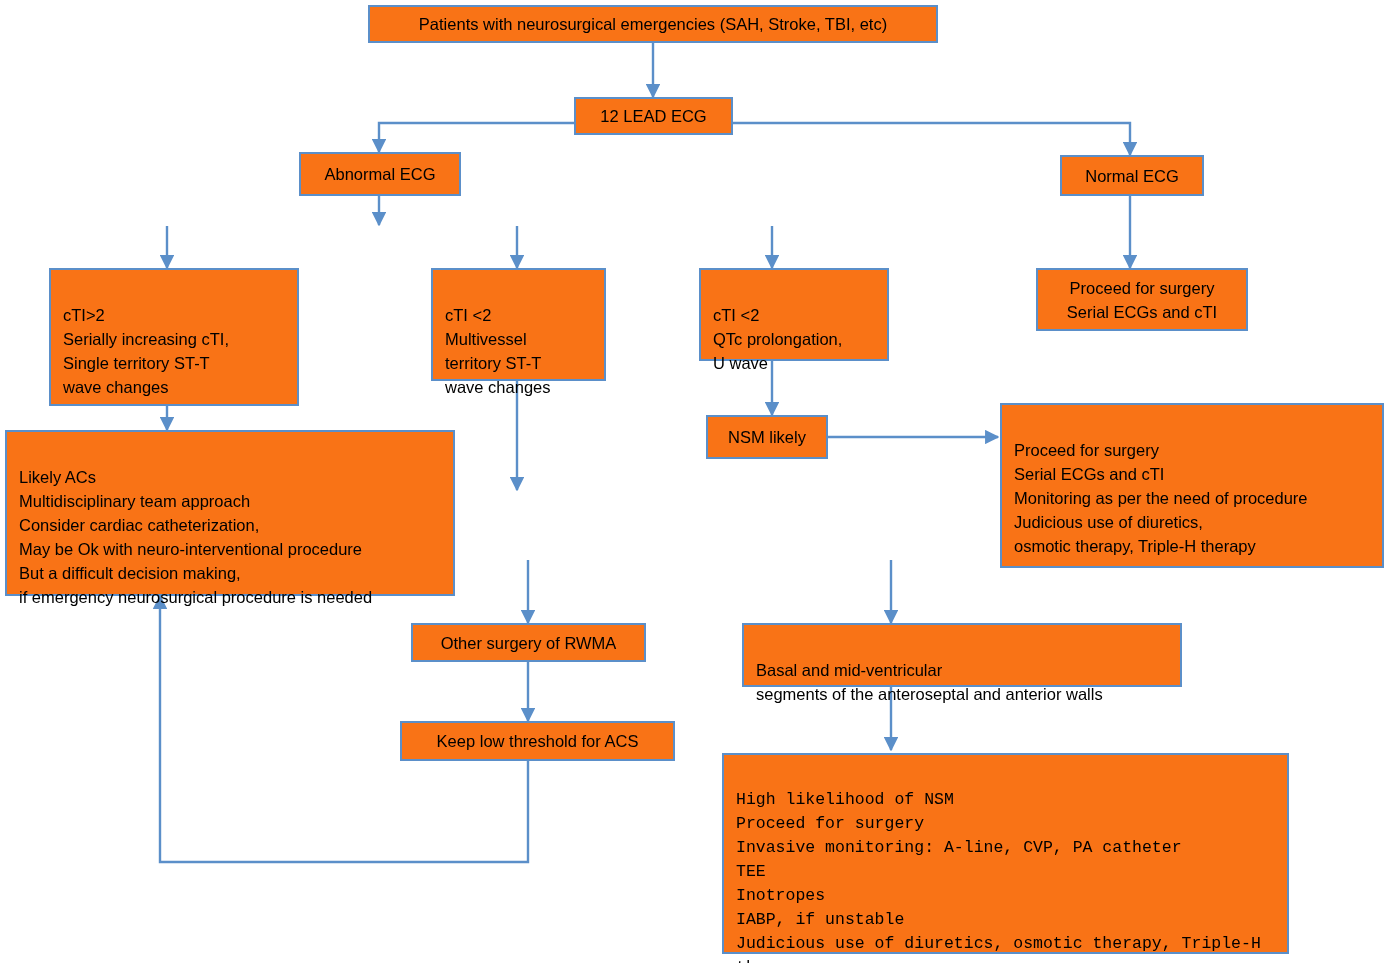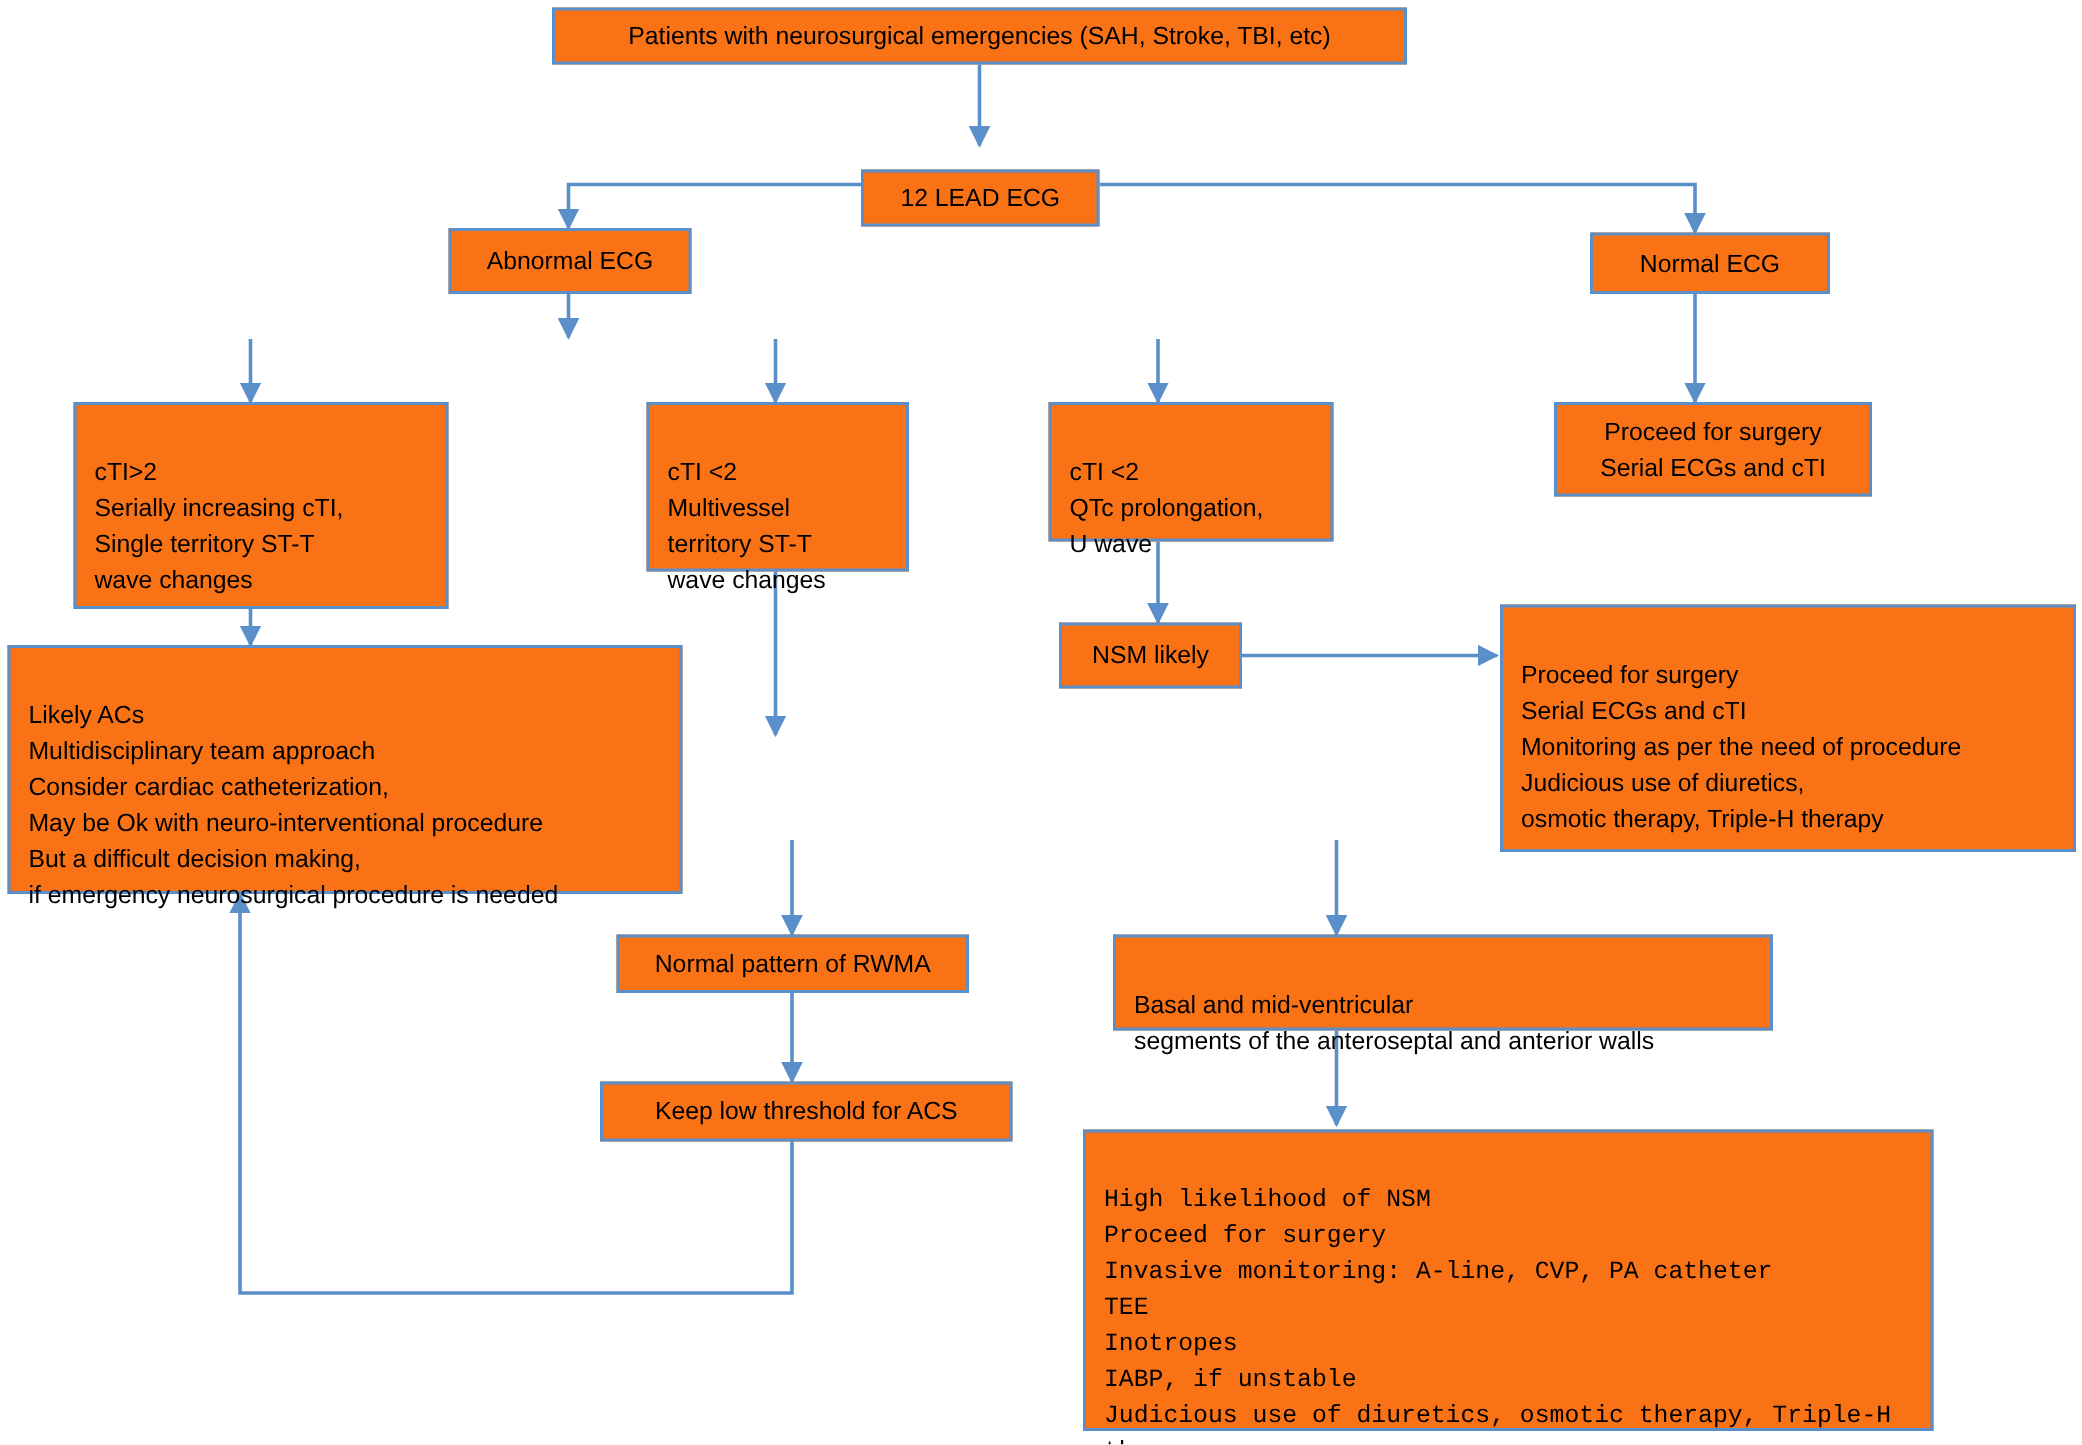--- a/index.html
+++ b/index.html
@@ -90,29 +90,29 @@
       <path d="M 891 687 L 891 750"></path>
 
       <path d="M 528 760 L 528 862 L 160 862 L 160 596"></path>
     </g>
   </svg>
 
   <div class="node center" style="left:368px; top:5px; width:570px; height:38px;">
     <span class="txt">Patients with neurosurgical emergencies (SAH, Stroke, TBI, etc)</span>
   </div>
 
-  <div class="node center" style="left:574px; top:97px; width:159px; height:38px;margin-top:16px;">
+  <div class="node center" style="left:574px; top:97px; width:159px; height:38px;">
     <span class="txt">12 LEAD ECG</span>
   </div>
 
   <div class="node center" style="left:299px; top:152px; width:162px; height:44px;">
     <span class="txt">Abnormal ECG</span>
   </div>
 
-  <div class="node center" style="left:1060px; top:155px; width:160px; height:41px;">
+  <div class="node center" style="left:1060px; top:155px; width:144px; height:41px;">
     <span class="txt">Normal ECG</span>
   </div>
 
   <div class="node leftpad" style="left:49px; top:268px; width:250px; height:138px;">
     <span class="txt">cTI&gt;2
 Serially increasing cTI,
 Single territory ST-T
 wave changes</span>
   </div>
 
@@ -150,21 +150,21 @@
   <div class="node leftpad" style="left:1000px; top:403px; width:384px; height:165px;">
     <span class="txt">Proceed for surgery
 Serial ECGs and cTI
 Monitoring as per the need of procedure
 Judicious use of diuretics,
 osmotic therapy, Triple-H therapy</span>
   </div>
 
 
   <div class="node center" style="left:411px; top:623px; width:235px; height:39px;">
-    <span class="txt">Normal pattern of RWMA</span>
+    <span class="txt">Other surgery of RWMA</span>
   </div>
 
   <div class="node leftpad" style="left:742px; top:623px; width:440px; height:64px;">
     <span class="txt">Basal and mid-ventricular
 segments of the anteroseptal and anterior walls</span>
   </div>
 
   <div class="node center" style="left:400px; top:721px; width:275px; height:40px;">
     <span class="txt">Keep low threshold for ACS</span>
   </div>

